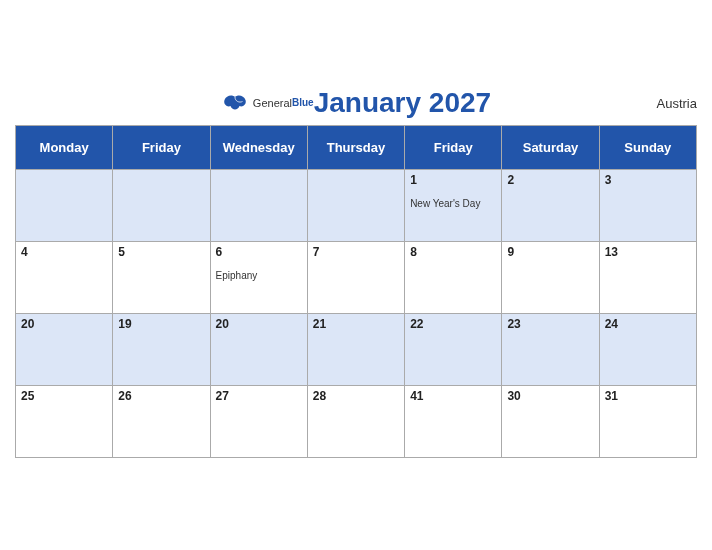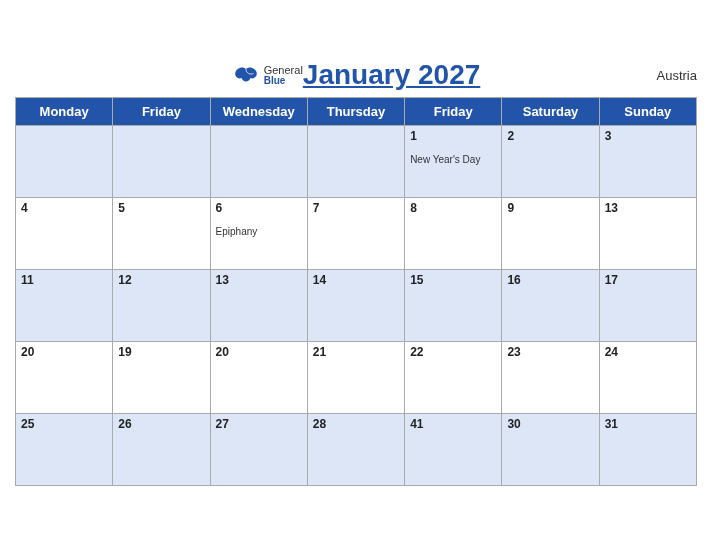--- a/index.html
+++ b/index.html
@@ -34,54 +34,52 @@
       font-weight: bold;
       color: #2255aa;
       line-height: 1;
     }
     .logo-bird {
       width: 28px;
       height: 18px;
     }
     .logo-text {
       display: flex;
-      flex-direction: column;
       align-items: flex-start;
       margin-left: 4px;
       justify-content: flex-end;
     }
     .logo-container {
       display: flex;
       align-items: center;
     }
     .calendar-title {
       font-size: 28px;
       font-weight: bold;
       color: #2255aa;
       text-align: center;
-      text-decoration: underline;
     }
     .country-label {
       position: absolute;
       right: 0;
       font-size: 13px;
       color: #333;
     }
     .calendar-table {
       width: 100%;
       border-collapse: collapse;
       border: 1px solid #aaa;
     }
     .calendar-table th {
       background-color: #2255aa;
       color: #fff;
       text-align: center;
       font-size: 13px;
       font-weight: bold;
-      padding: 6px 4px;
+      padding: 14px 4px;
       border: 1px solid #aaa;
     }
     .calendar-table td {
       width: calc(100% / 7);
       height: 72px;
       vertical-align: top;
       border: 1px solid #aaa;
       padding: 3px 5px;
       background: #fff;
     }
@@ -171,43 +169,20 @@
           </td>
           <td>
             <span class="day-number">9</span>
           </td>
           <td>
             <span class="day-number">13</span>
           </td>
         </tr>
         <tr>
           <td>
-            <span class="day-number">11</span>
-          </td>
-          <td>
-            <span class="day-number">12</span>
-          </td>
-          <td>
-            <span class="day-number">13</span>
-          </td>
-          <td>
-            <span class="day-number">14</span>
-          </td>
-          <td>
-            <span class="day-number">15</span>
-          </td>
-          <td>
-            <span class="day-number">16</span>
-          </td>
-          <td>
-            <span class="day-number">17</span>
-          </td>
-        </tr>
-        <tr>
-          <td>
             <span class="day-number">20</span>
           </td>
           <td>
             <span class="day-number">19</span>
           </td>
           <td>
             <span class="day-number">20</span>
           </td>
           <td>
             <span class="day-number">21</span>

